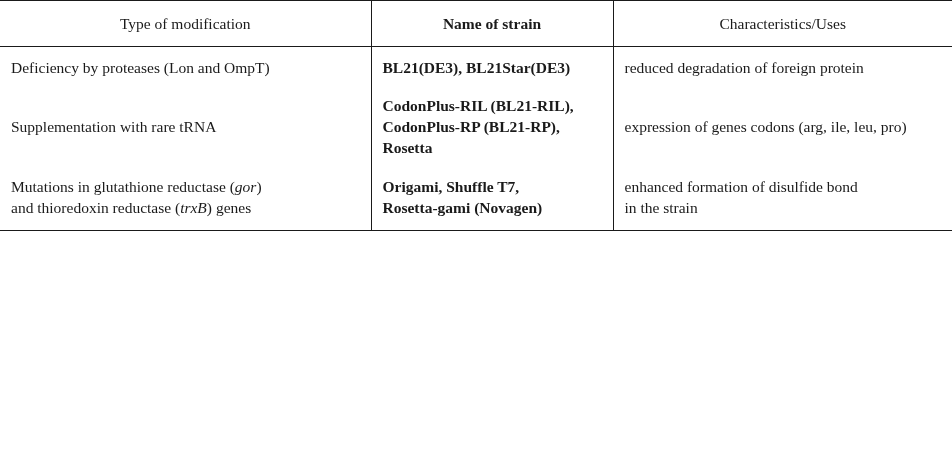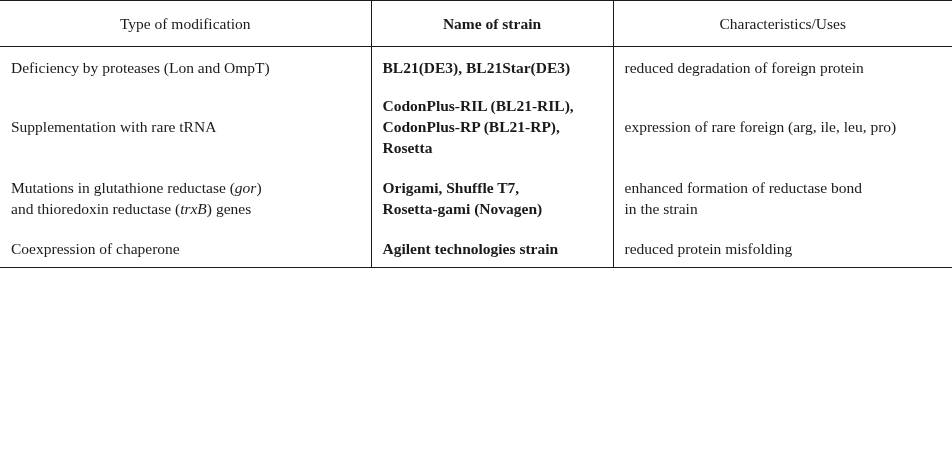--- a/index.html
+++ b/index.html
@@ -94,47 +94,36 @@
     <tr class="r2">
       <td>
         <span class="line">Supplementation with rare tRNA</span>
       </td>
       <td class="c2d">
         <span class="line">CodonPlus-RIL (BL21-RIL),</span>
         <span class="line">CodonPlus-RP (BL21-RP),</span>
         <span class="line">Rosetta</span>
       </td>
       <td>
-        <span class="line">expression of rare foreign (arg, ile, leu, pro)</span>
+        <span class="line">expression of genes codons (arg, ile, leu, pro)</span>
       </td>
     </tr>
 
     <tr class="r3">
       <td>
         <span class="line"><span>Mutations in glutathione reductase (</span><i>gor</i><span>)</span></span>
         <span class="line"><span>and thioredoxin reductase (</span><i>trxB</i><span>) genes</span></span>
       </td>
       <td class="c2d">
         <span class="line">Origami, Shuffle T7,</span>
         <span class="line">Rosetta-gami (Novagen)</span>
       </td>
       <td>
-        <span class="line">enhanced formation of reductase bond</span>
+        <span class="line">enhanced formation of disulfide bond</span>
         <span class="line">in the strain</span>
       </td>
     </tr>
 
 
 
 
-    <tr class="r7">
-      <td>
-        <span class="line">Coexpression of chaperone</span>
-      </td>
-      <td class="c2d">
-        <span class="line">Agilent technologies strain</span>
-      </td>
-      <td>
-        <span class="line">reduced protein misfolding</span>
-      </td>
-    </tr>
   </tbody>
 </table>
 
 </body></html>

